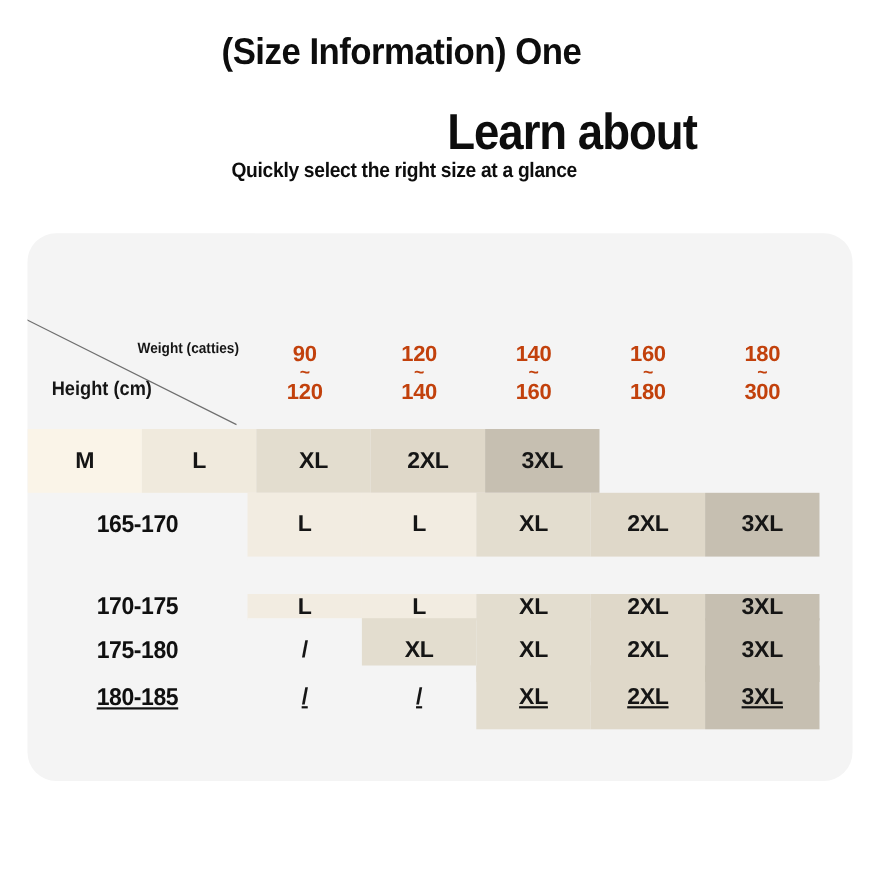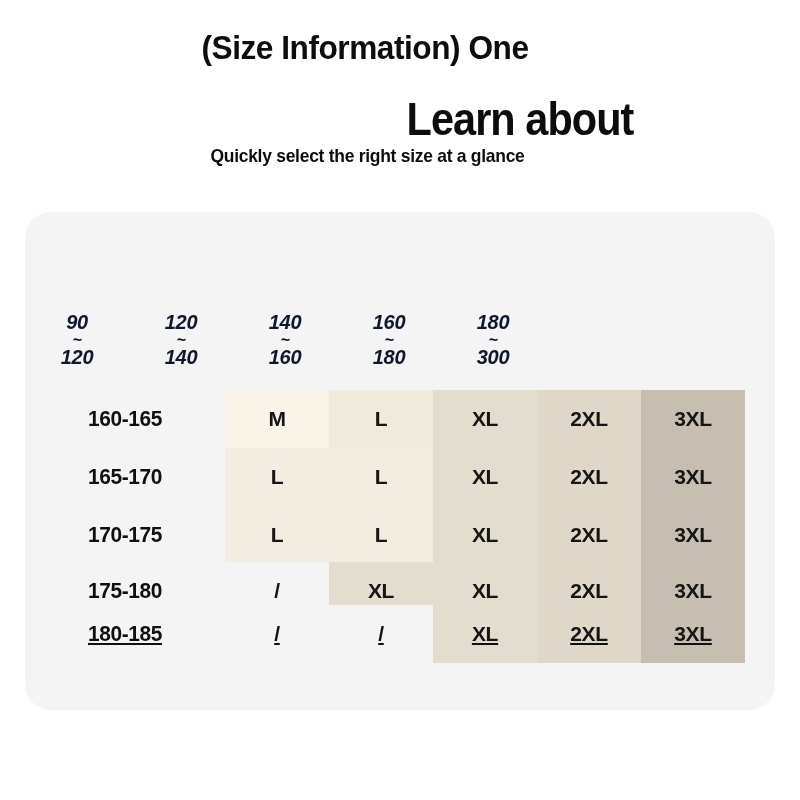--- a/index.html
+++ b/index.html
@@ -185,35 +185,34 @@
   }
   .weight-head {
     width: 104px;
     flex: 0 0 104px;
     display: flex;
     flex-direction: column;
     align-items: center;
     justify-content: center;
     font-size: 20px;
     font-weight: 700;
-    color: #0f172a;
+    color: #c2410c;
     line-height: 1.08;
     letter-spacing: -0.3px;
-    font-style: italic;
   }
   .weight-head .tilde {
     font-size: 16px;
     line-height: 0.85;
   }
 
   
   .body-row { height: 58px; }
   #row-0 { top: 100px; }
   #row-1 { top: 158px; }
-  #row-2 { top: 216px; }
+  #row-2 { top: 216px; align-items: flex-end; }
   #row-3 { top: 272px; }
   #row-4 { top: 315px; text-decoration: underline; }
 
   .row-label {
     font-size: 22px;
     font-weight: 700;
     color: #101010;
     letter-spacing: -0.4px;
     white-space: nowrap;
     transform: scaleX(0.95);
@@ -227,20 +226,27 @@
   <div id="headline-secondary">Learn about</div>
   <div id="headline-sub">Quickly select the right size at a glance</div>
 </div>
 
 <div id="size-card">
 
 
   <div id="table-area">
 
     <div class="grid-row" id="header-row">
+      <div id="corner-cell">
+        <svg id="corner-diagonal" viewBox="0 0 200 100" preserveAspectRatio="none">
+          <line x1="-14" y1="-6" x2="190" y2="96" stroke="#6f6f6f" stroke-width="1.1" vector-effect="non-scaling-stroke"></line>
+        </svg>
+        <div id="weight-axis-label">Weight (catties)</div>
+        <div id="height-axis-label">Height (cm)</div>
+      </div>
       <div class="weight-head">
         <span>90</span>
         <span class="tilde">~</span>
         <span>120</span>
       </div>
       <div class="weight-head">
         <span>120</span>
         <span class="tilde">~</span>
         <span>140</span>
       </div>
@@ -255,23 +261,20 @@
         <span>180</span>
       </div>
       <div class="weight-head">
         <span>180</span>
         <span class="tilde">~</span>
         <span>300</span>
       </div>
     </div>
 
     <div class="grid-row body-row" id="row-0">
-      <div class="label-col">
-        <span class="row-label">160-165</span>
-      </div>
       <div class="data-cell" style="background-color: rgb(250, 244, 232);">M</div>
       <div class="data-cell" style="background-color: rgb(240, 234, 221);">L</div>
       <div class="data-cell" style="background-color: rgb(227, 221, 207);">XL</div>
       <div class="data-cell" style="background-color: rgb(223, 216, 201);">2XL</div>
       <div class="data-cell" style="background-color: rgb(198, 191, 177);">3XL</div>
     </div>
 
     <div class="grid-row body-row" id="row-1">
       <div class="label-col">
         <span class="row-label">165-170</span>

